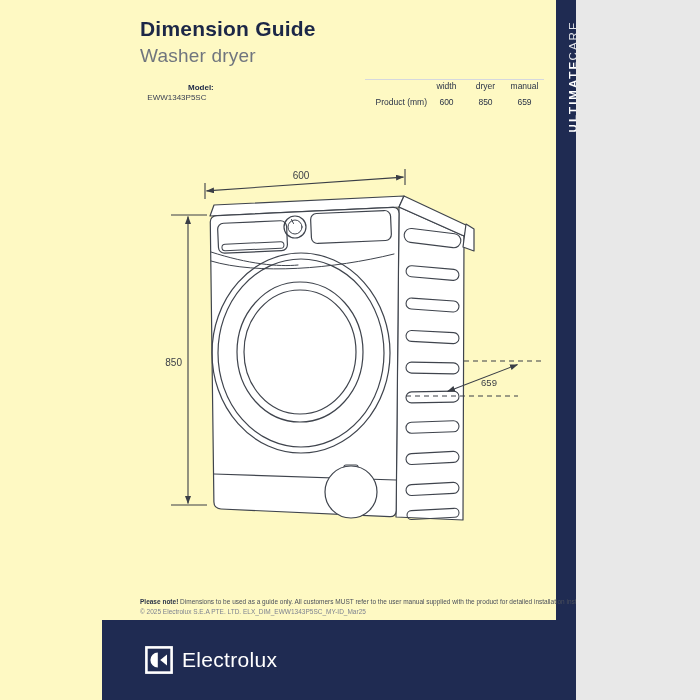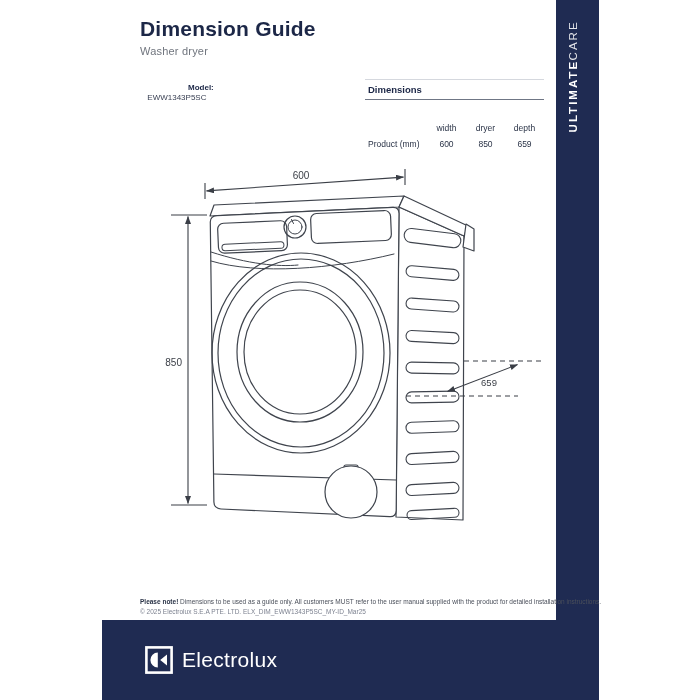--- a/index.html
+++ b/index.html
@@ -1,44 +1,44 @@
 <!DOCTYPE html>
 <html><head>
 <meta charset="utf-8">
 <style>
   html,body{margin:0;padding:0;}
   body{font-family:"Liberation Sans", sans-serif; background:#e8e8e8;}
   #page{
-    position:relative; width:700px; height:700px; background:#ffffff;
+    position:relative; width:576px; height:700px; background:#fef9c3;
     overflow:hidden; color:#1F2B52;
   }
   
   .title{
     position:absolute; left:140px; top:17px;
     font-size:21px; font-weight:700; color:#1C2747; letter-spacing:.2px;
   }
   .subtitle{
     position:absolute; left:140px; top:45px;
-    font-size:11px; color:#70757E; letter-spacing:.2px;
+    font-size:19px; color:#70757E; letter-spacing:.2px;
   }
   .model-block{position:absolute; left:140px; top:83px; font-size:8px; line-height:10px;}
   .model-label{font-weight:700; color:#1C2747;padding-left:48px;}
   .model-value{color:#3A4154;text-align:center;}
   
   .dim-table{
     position:absolute; left:365px; top:79px; width:179px;
     border-top:1px solid #D5D8DE; font-size:8.5px; color:#2A3347;
   }
   .dim-table .t-title{
     font-weight:700; font-size:9.5px; color:#1C2747;
     padding:4px 0 4px 3px; border-bottom:1px solid #6F7685;
   }
-  .dim-row{display:grid; grid-template-columns:62px 39px 39px 39px; margin-top:23px;}
+  .dim-row{display:grid; grid-template-columns:62px 39px 39px 39px; margin-top:1px;}
   .dim-row .c{text-align:center;}
-  .dim-row .l{text-align:left; padding-left:3px;}
+  .dim-row .l{text-align:right; padding-left:3px;}
   .dim-row.values{margin-top:6px;}
   
   .side-banner{
     position:absolute; left:556px; top:0; width:43px; height:700px;
   }
   .side-banner .txt{
     position:absolute; top:20px; left:0; width:43px; text-align:center;
     writing-mode:vertical-rl; transform:rotate(180deg);
     color:#ffffff; font-size:11.5px; letter-spacing:2px; white-space:nowrap;
     left:11px;
@@ -70,26 +70,25 @@
 
   <div class="title">Dimension Guide</div>
   <div class="subtitle">Washer dryer</div>
 
   <div class="model-block">
     <div class="model-label">Model:</div>
     <div class="model-value">EWW1343P5SC</div>
   </div>
 
   <div class="dim-table">
-    <div class="t-title">Dimensions</div>
     <div class="dim-row">
       <div class="l"></div>
       <div class="c">width</div>
       <div class="c">dryer</div>
-      <div class="c">depth</div>
+      <div class="c">manual</div>
     </div>
     <div class="dim-row values">
       <div class="l">Product (mm)</div>
       <div class="c">600</div>
       <div class="c">850</div>
       <div class="c">659</div>
     </div>
   </div>
 
   <svg class="diagram-svg" width="700" height="700" viewBox="0 0 700 700">

